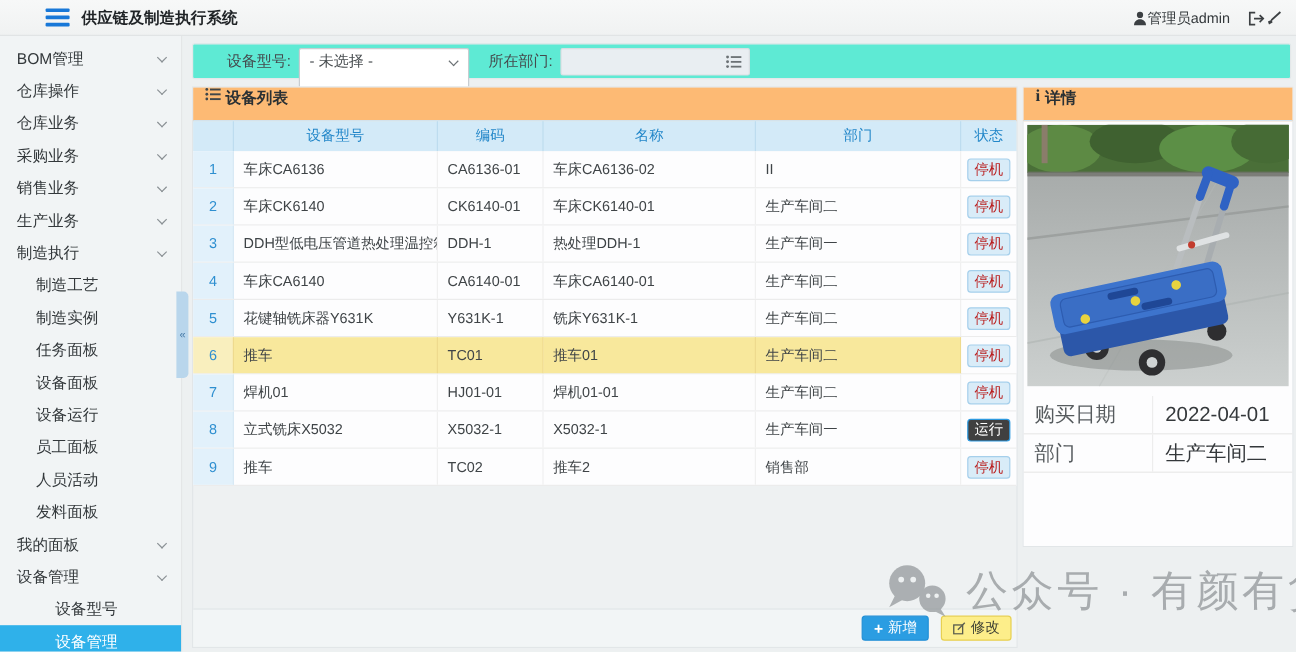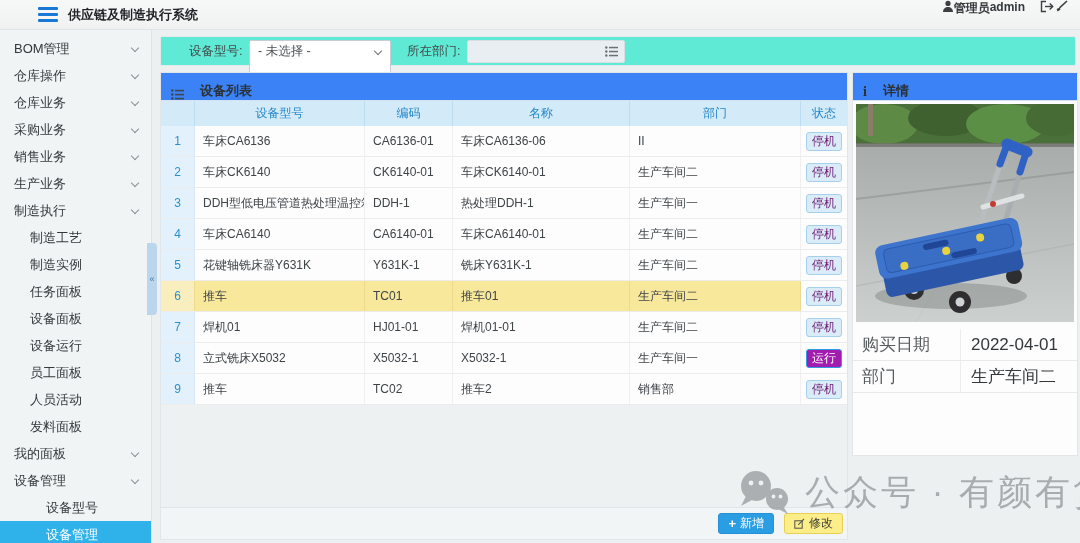--- a/index.html
+++ b/index.html
@@ -7,21 +7,21 @@
     font-family:"Liberation Sans","DejaVu Sans",sans-serif; background:#edf0f1; }
 
   
   #topbar { position:absolute; left:0; top:0; width:1080px; height:30px;
     background:linear-gradient(#f7f8f8,#f0f2f2); border-bottom:1px solid #e1e4e5; z-index:10; }
   .hamburger { position:absolute; left:38px; top:7px; width:20px; height:16px; cursor:pointer; }
   .hamburger i { display:block; height:3px; margin-bottom:3px; background:#1878d8; border-radius:1px; }
   .app-title { position:absolute; left:68px; top:0; line-height:30px; font-size:13px;
     font-weight:bold; color:#1f2326; }
   .user-area { position:absolute; right:12px; top:0; height:30px; display:flex;
-    align-items:flex-start; gap:0; font-size:12px; color:#33383b;font-weight:bold; }
+    align-items:center; gap:0; font-size:12px; color:#33383b; }
   .user-area .sep { width:14px; }
   .icon-btn { display:flex; align-items:center; cursor:pointer; }
 
   
   #sidebar { position:absolute; left:0; top:30px; width:152px; height:513px;
     background:#f1f4f5; border-right:1px solid #e0e3e4; padding-top:5px; overflow:hidden; }
   .side-item { position:relative; height:27px; line-height:27px; font-size:13px;
     color:#33383b; cursor:pointer; white-space:nowrap; }
   .side-item.lv0 { padding-left:14px; }
   .side-item.lv1 { padding-left:30px; }
@@ -43,22 +43,22 @@
   .f-select { position:absolute; left:88px; top:3px; width:142px; height:39px; background:#fff;
     border:1px solid #c8cdd1; border-radius:2px; line-height:21px; padding:0 8px;
     color:#4a4f52; cursor:pointer; }
   .f-select .chev { right:9px; top:7px; border-color:#6d7376; }
   .f-label2 { position:absolute; left:246px; top:0; line-height:28px; }
   .f-input { position:absolute; left:306px; top:3px; width:158px; height:23px;
     background:#e9eef2; border:1px solid #d9dee2; border-radius:2px; cursor:text; }
   .f-input svg { position:absolute; right:6px; top:5px; }
 
   
-  .panel-header { height:28px; background:#3b82f6; border-bottom:1px solid #d3e2ec;
-    display:flex; align-items:flex-end; gap:16px; padding-left:10px;
+  .panel-header { height:28px; background:#fdba74; border-bottom:1px solid #d3e2ec;
+    display:flex; align-items:flex-start; gap:4px; padding-left:10px;
     font-size:13px; font-weight:bold; color:#2b3134; }
   #table-panel { position:absolute; left:8px; top:42px; width:688px; height:468px;
     background:#eef1f2; border:1px solid #e2e6e8; }
   #detail-panel { position:absolute; left:700px; top:42px; width:226px; height:384px;
     background:#fdfdfe; border:1px solid #e2e6e8; }
 
   
   .thead { display:flex; height:25px; background:#d3eaf8; color:#2387c9; font-size:12px; }
   .th { height:100%; display:flex; align-items:center; justify-content:center;
     border-right:1px solid #bddcef; }
@@ -68,22 +68,22 @@
     font-size:12px; color:#3f4447; cursor:pointer; }
   .td { height:100%; display:flex; align-items:center; padding:0 8px;
     border-right:1px solid #f0f0f0; overflow:hidden; white-space:nowrap; }
   .td.w0 { justify-content:center; padding:0; background:#e2f1fb; color:#2e8fd0;
     border-right-color:#d8e9f5; }
   .td.w5 { justify-content:center; padding:0; border-right:none; }
   .trow.selected .td { background:#f8e89c; border-right-color:#eeda8e; }
   .trow.selected .td.w0 { background:#f9efbe; color:#2e8fd0; }
   .trow.selected .td.w5 { background:#fdfdfe; }
   .badge { font-size:12px; line-height:15px; padding:1px 5px; border-radius:3px;
-    background:#d9ecf8; border:1px solid #a5cfeb; color:#701a75; cursor:pointer; }
-  .badge.run { background:#a21caf; border-color:#2e9ae0; color:#fff; }
+    background:#d9ecf8; border:1px solid #a5cfeb; color:#b91c1c; cursor:pointer; }
+  .badge.run { background:#404040; border-color:#2e9ae0; color:#fff; }
 
   .panel-footer { position:absolute; left:0; right:0; bottom:0; height:32px;
     background:#f2f5f6; border-top:1px solid #e0e4e6; display:flex; align-items:center;
     justify-content:flex-end; gap:10px; padding-right:4px; }
   .btn { height:21px; display:flex; align-items:center; gap:4px; padding:0 9px;
     border-radius:3px; font-size:12px; cursor:pointer; }
   .btn-add { background:#2b9de2; border:1px solid #2490d6; color:#fff; }
   .btn-add .plus { font-size:13px; font-weight:bold; line-height:1; }
   .btn-edit { background:#fdee8a; border:1px solid #e7d052; color:#3c3f33; }
 
@@ -205,21 +205,21 @@
       <div class="th w2">编码</div>
       <div class="th w3">名称</div>
       <div class="th w4">部门</div>
       <div class="th w5">状态</div>
     </div>
 
     <div class="trow">
       <div class="td w0">1</div>
       <div class="td w1">车床CA6136</div>
       <div class="td w2">CA6136-01</div>
-      <div class="td w3">车床CA6136-06</div>
+      <div class="td w3">车床CA6136-02</div>
       <div class="td w4">II</div>
       <div class="td w5">
           <span class="badge">停机</span>
         </div>
     </div>
     <div class="trow">
       <div class="td w0">2</div>
       <div class="td w1">车床CK6140</div>
       <div class="td w2">CK6140-01</div>
       <div class="td w3">车床CK6140-01</div>

